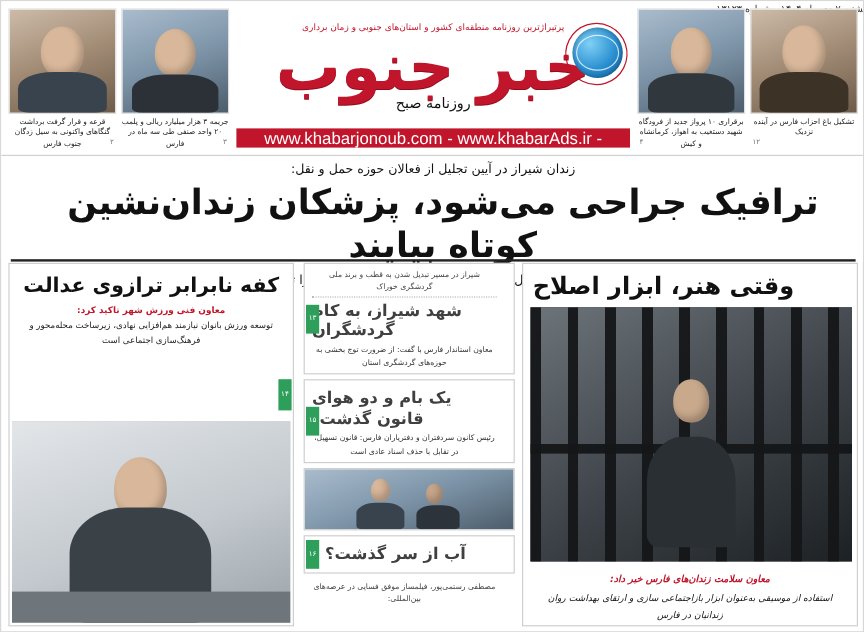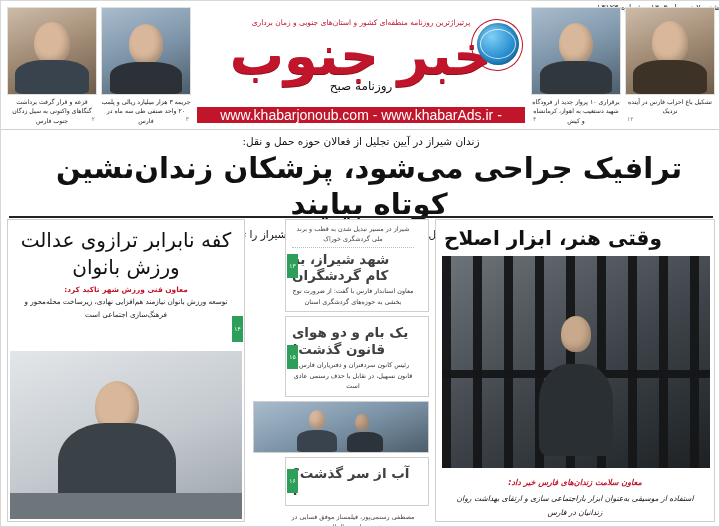--- a/index.html
+++ b/index.html
@@ -278,21 +278,20 @@
     width: 176px;
     height: 303px;
   }
   .mid-item {
     position: relative;
     border: 1px solid #cfcfcf;
     box-sizing: border-box;
     padding: 4px 14px 4px 6px;
     margin-bottom: 4px;
     background: #fff;
-    margin-left: 32px;
   }
   .mi-top {
     font-size: 6.4px;
     color: #444;
     line-height: 1.6;
     text-align: center;
     border-bottom: 1px dotted #bbb;
     padding-bottom: 2px;
   }
   .mi-title {
@@ -335,22 +334,22 @@
   .col-left {
     position: absolute;
     top: 0; left: 6px;
     width: 238px;
     height: 303px;
     border: 1px solid #cfcfcf;
     box-sizing: border-box;
     background: #fff;
   }
   .cl-title {
-    font-size: 20px;
-    font-weight: normal;
+    font-size: 17px;
+    font-weight: bold;
     color: #111;
     text-align: center;
     line-height: 1.25;
     padding: 8px 8px 2px;
   }
   .cl-sub {
     font-size: 7.4px;
     color: #c0152a;
     font-weight: bold;
     text-align: center;
@@ -471,21 +470,21 @@
 
       <div class="mid-item">
         <div class="mi-top">شیراز در مسیر تبدیل شدن به قطب و برند ملی گردشگری خوراک</div>
         <div class="mi-title">شهد شیراز، به کام گردشگران</div>
         <div class="mi-body">معاون استاندار فارس با گفت: از ضرورت توج بخشی به حوزه‌های گردشگری استان</div>
         <div class="mi-badge">۱۳</div>
       </div>
 
       <div class="mid-item">
         <div class="mi-title">یک بام و دو هوای قانون گذشت!</div>
-        <div class="mi-body">رئیس کانون سردفتران و دفتریاران فارس: قانون تسهیل، در تقابل با حذف رستمی عادی است</div>
+        <div class="mi-body">رئیس کانون سردفتران و دفتریاران فارس: قانون تسهیل، در تقابل با حذف اسناد عادی است</div>
         <div class="mi-badge">۱۵</div>
       </div>
 
       <div class="mid-photo">
         <div class="photo cool"></div>
         <div class="head" style="top:8px;left:36%;width:16px;height:19px;"></div>
         <div class="head" style="top:12px;left:62%;width:14px;height:17px;background:#c6a68a;"></div>
         <div class="torso" style="bottom:0;left:36%;width:40px;height:22px;"></div>
         <div class="torso" style="bottom:0;left:64%;width:36px;height:20px;background:#2c333a;"></div>
       </div>
@@ -496,21 +495,20 @@
       </div>
 
       <div class="mid-item" style="border:none;padding-top:2px;">
         <div class="mi-top" style="border-bottom:none;">مصطفی رستمی‌پور، فیلمساز موفق فسایی در عرصه‌های بین‌المللی:</div>
 
       </div>
     </div>
 
     <div class="col-left">
       <div class="cl-title">کفه نابرابر ترازوی عدالت</div>
-      <div class="cl-title" style="padding-top:0;">ورزش بانوان</div>
       <div class="cl-sub">معاون فنی ورزش شهر تاکید کرد:</div>
       <div class="cl-body">توسعه ورزش بانوان نیازمند هم‌افزایی نهادی، زیرساخت محله‌محور و فرهنگ‌سازی اجتماعی است</div>
       <div class="cl-photo">
         <div class="photo" style="background:linear-gradient(160deg,#e3e6e9 0%,#c3c9ce 55%,#9aa2a9 100%);"></div>
         <div class="head" style="top:30px;left:46%;width:44px;height:52px;"></div>
         <div class="torso" style="bottom:0;left:46%;width:118px;height:96px;background:#3a4248;"></div>
         <div style="position:absolute;bottom:0;left:0;width:100%;height:26px;background:#6e767c;"></div>
       </div>
       <div class="cl-badge">۱۴</div>
     </div>

